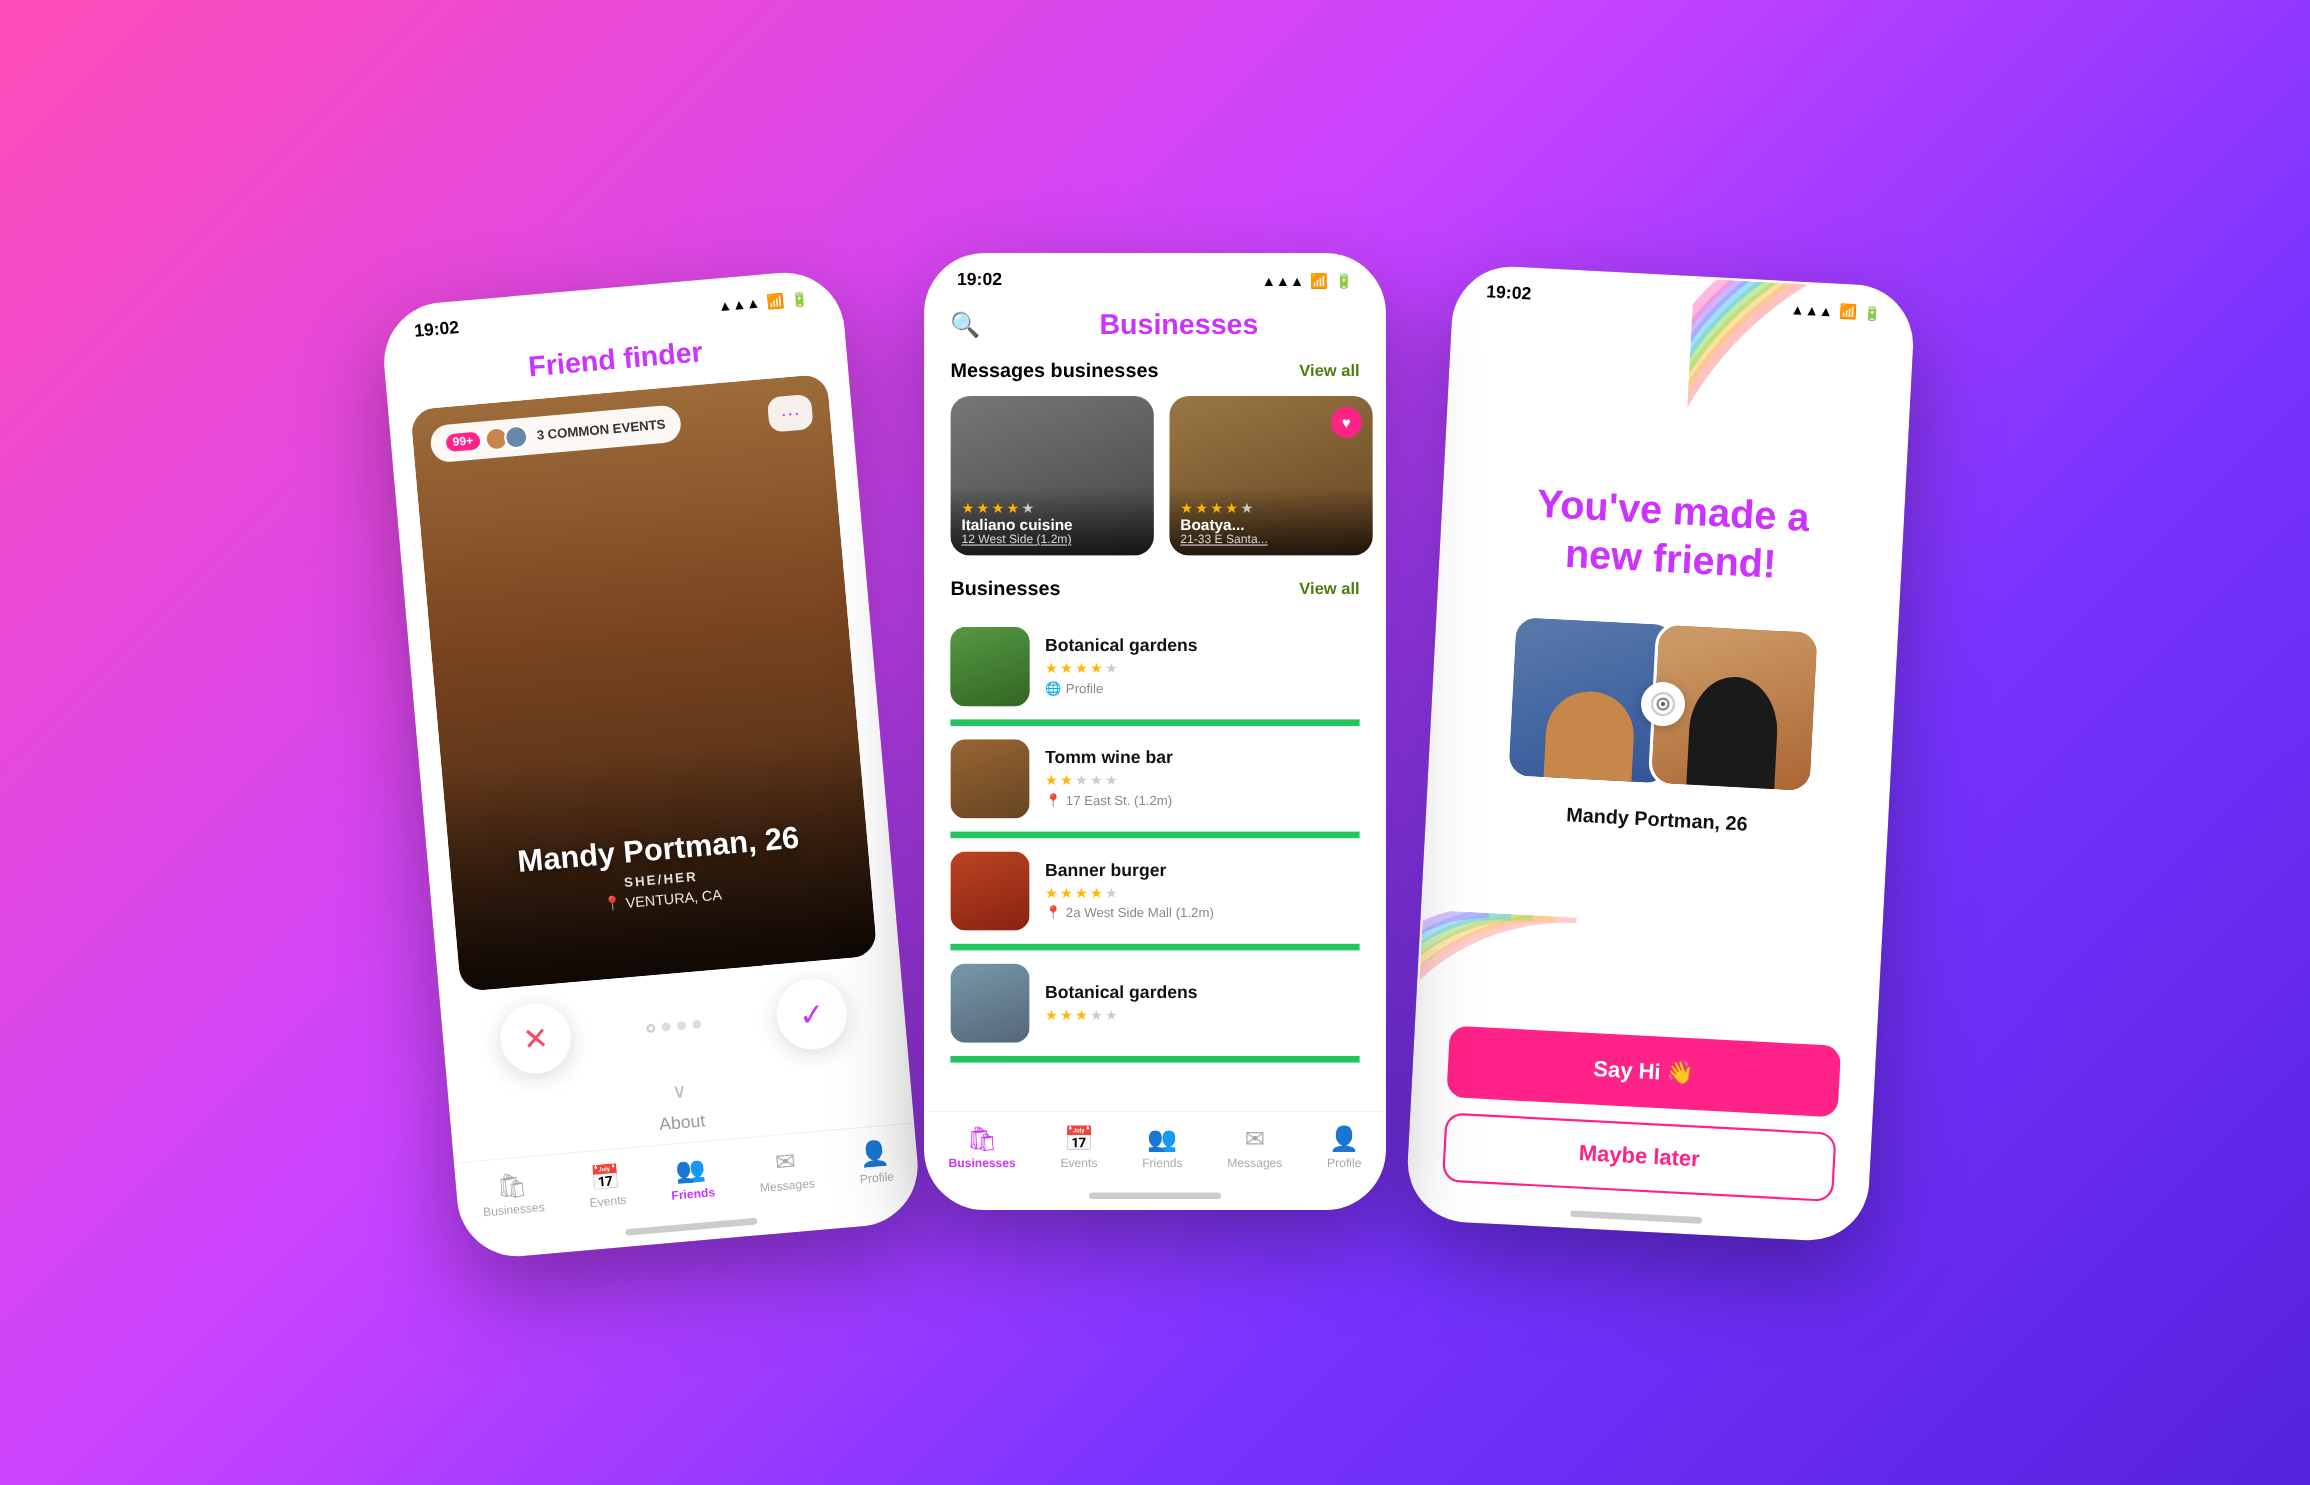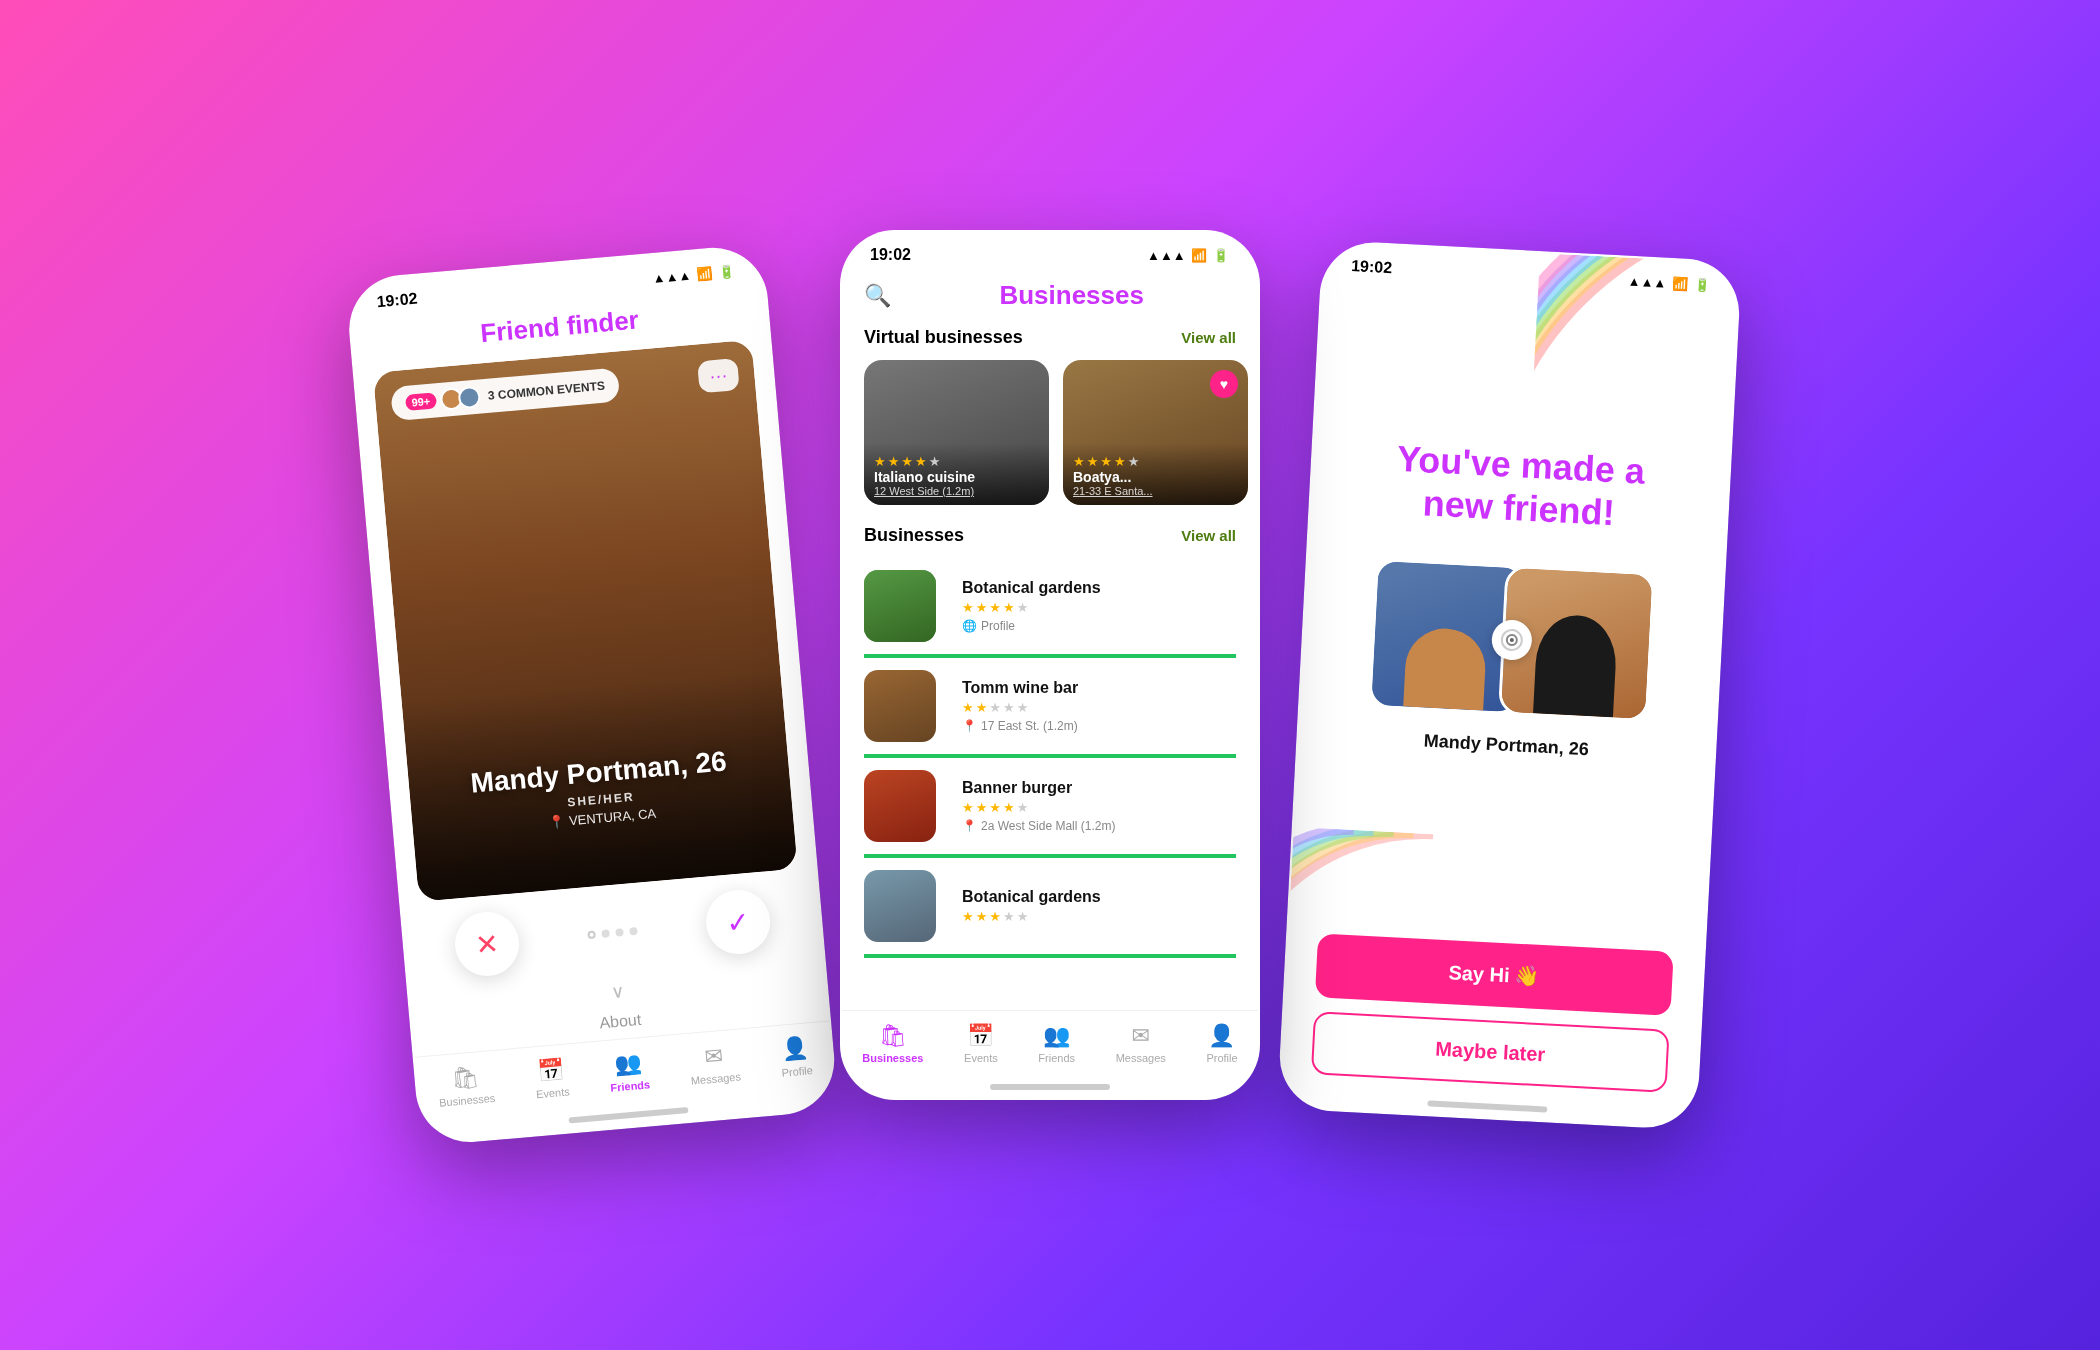--- a/index.html
+++ b/index.html
@@ -407,24 +407,24 @@
     .star.empty { color: #ccc; }
 
     .biz-list {
       flex: 1;
       overflow: hidden;
       padding: 0 22px;
     }
 
     .biz-item {
       display: flex;
-      gap: 26px;
+      gap: 14px;
       align-items: center;
       padding: 12px 0;
-      border-bottom: 4px solid #22c55e;
+      border-bottom: 6px solid #22c55e;
     }
 
     .biz-thumb {
       width: 72px;
       height: 72px;
       border-radius: 14px;
       flex-shrink: 0;
       overflow: hidden;
     }
 
@@ -788,21 +788,21 @@
         <span>🔋</span>
       </div>
     </div>
 
     <div class="businesses-header">
       <span class="search-icon-btn">🔍</span>
       <span class="businesses-title">Businesses</span>
     </div>
 
     <div class="section-header">
-      <span class="section-title">Virtual businesses</span>
+      <span class="section-title">Messages businesses</span>
       <span class="view-all">View all</span>
     </div>
 
     <div class="fav-scroll">
 
       <div class="fav-card">
         <div class="fav-img-1"></div>
         <div class="fav-card-info">
           <div class="stars">
             <span class="star filled">★</span>

